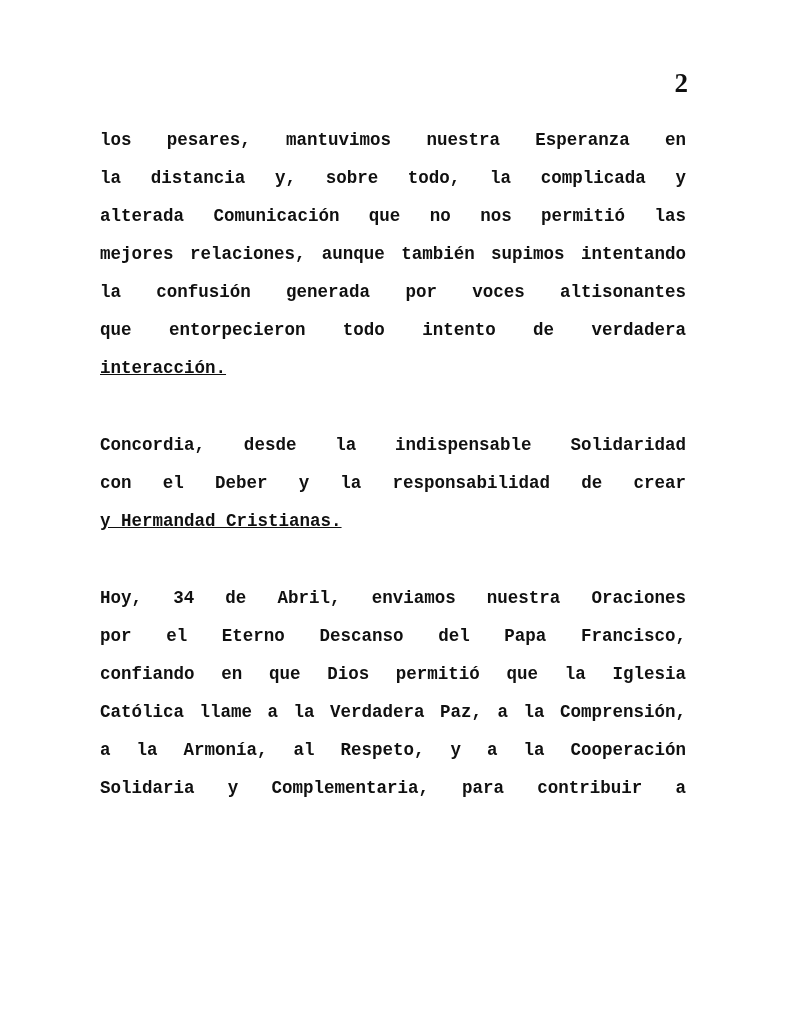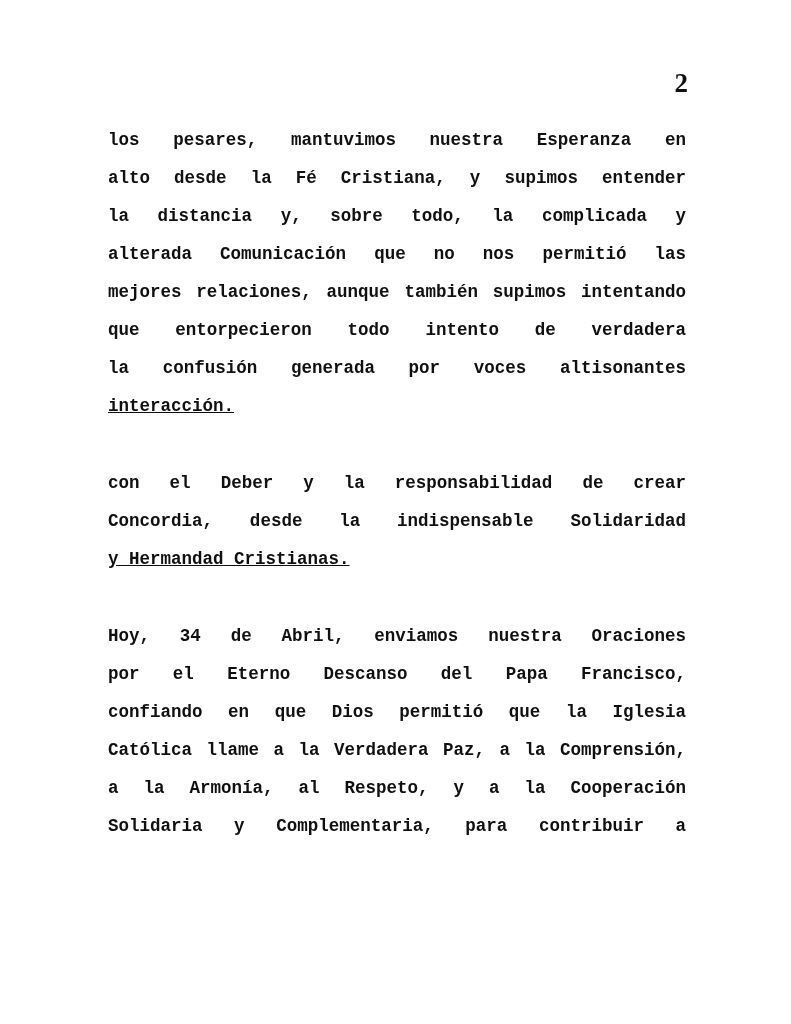--- a/index.html
+++ b/index.html
@@ -31,52 +31,51 @@
     top: 121px;
     left: 100px;
     width: 586px;
     font-family: "Liberation Mono", "DejaVu Sans Mono", monospace;
     font-weight: 700;
     font-size: 17.5px;
     line-height: 38px;
     color: #101010;
   }
   .paragraph {
-    margin: 0 0 39px 8px;
+    margin: 0 0 39px 0;
   }
   .line {
     text-align: justify;
     text-align-last: justify;
     white-space: normal;
   }
   .line.line-left {
     text-align: left;
     text-align-last: left;
     text-decoration: underline;
   }
 </style>
 </head>
 <body>
 
 <div class="page">
   <div class="page-number">2</div>
   <div class="doc-body">
       <div class="paragraph">
         <div class="line">los pesares, mantuvimos nuestra Esperanza en</div>
-        <div class="line">alto desde la Fé Cristiana, y supimos entender</div>
         <div class="line">la distancia y, sobre todo, la complicada y</div>
         <div class="line">alterada Comunicación que no nos permitió las</div>
         <div class="line">mejores relaciones, aunque también supimos intentando</div>
+        <div class="line">la confusión generada por voces altisonantes</div>
         <div class="line">que entorpecieron todo intento de verdadera</div>
-        <div class="line">la confusión generada por voces altisonantes</div>
         <div class="line line-left">interacción.</div>
       </div>
       <div class="paragraph">
+        <div class="line">Concordia, desde la indispensable Solidaridad</div>
         <div class="line">con el Deber y la responsabilidad de crear</div>
-        <div class="line">Concordia, desde la indispensable Solidaridad</div>
         <div class="line line-left">y Hermandad Cristianas.</div>
       </div>
       <div class="paragraph">
         <div class="line">Hoy, 34 de Abril, enviamos nuestra Oraciones</div>
         <div class="line">por el Eterno Descanso del Papa Francisco,</div>
         <div class="line">confiando en que Dios permitió que la Iglesia</div>
         <div class="line">Católica llame a la Verdadera Paz, a la Comprensión,</div>
         <div class="line">a la Armonía, al Respeto, y a la Cooperación</div>
         <div class="line">Solidaria y Complementaria, para contribuir a</div>
       </div>

